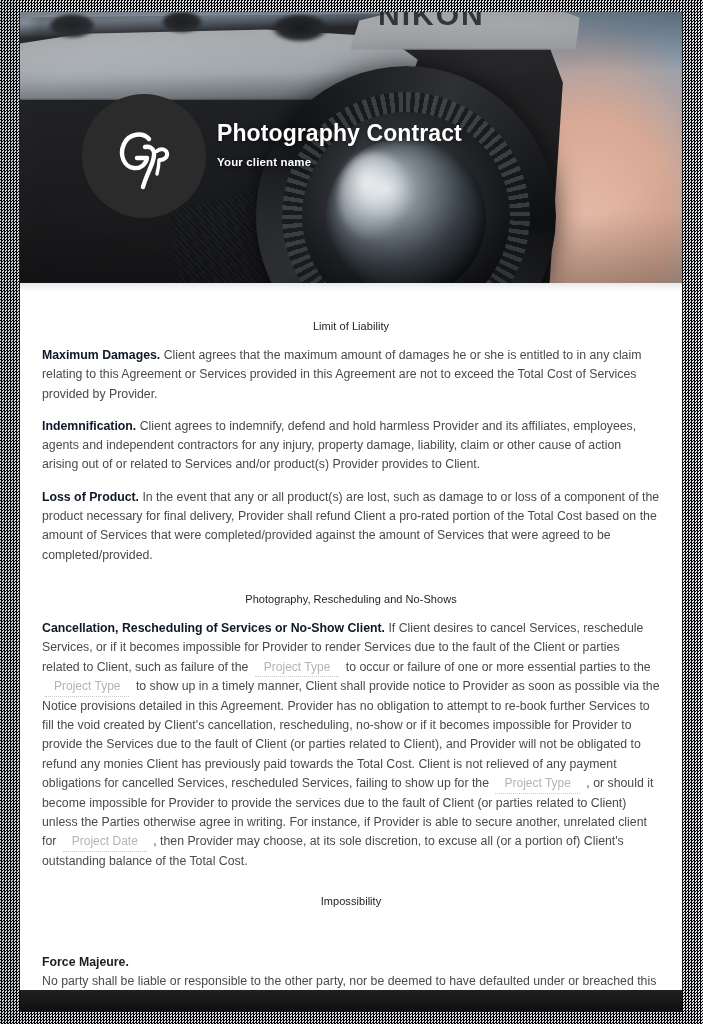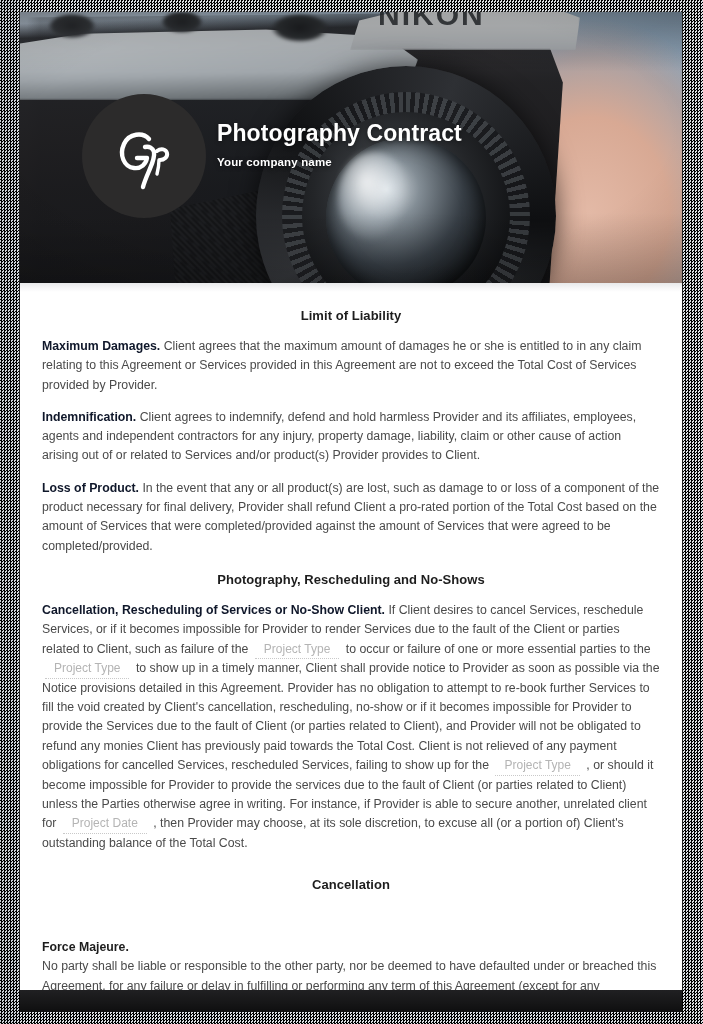--- a/index.html
+++ b/index.html
@@ -202,24 +202,24 @@
     padding: 0 22px 0 22px;
     background: #ffffff;
   }
   .hero-edge {
     height: 9px;
     background: linear-gradient(180deg, #e8e9ea 0%, #f6f6f7 55%, #ffffff 100%);
   }
 
   h2.section-heading {
     text-align: center;
-    font-size: 13px;
-    font-weight: 700;
+    font-size: 11px;
+    font-weight: 400;
     color: #1d1d1d;
-    margin: 16px 0 14px 0;
+    margin: 28px 0 14px 0;
     letter-spacing: .05px;
   }
   p.para {
     font-size: 12.3px;
     line-height: 1.57;
     color: #4a4a4a;
     margin: 0 0 13px 0;
     text-align: left;
   }
   p.para.tight { margin-bottom: 0; margin-top: 46px; }
@@ -283,21 +283,21 @@
             <path d="M44 22 C38 15, 24 16, 19 27 C14 38, 19 50, 29 51 C36 52, 41 47, 42 41 L32 41" stroke-width="4.4"></path>
             <path d="M40 30 C44 29, 48 31, 49 35 C50 41, 47 47, 44 54 C41 61, 39 66, 38 70" stroke-width="4.4"></path>
             <path d="M52 34 C56 31, 61 32, 62 36 C63 40, 59 43, 55 43" stroke-width="4"></path>
             <path d="M54 43 C54 48, 53 53, 52 57" stroke-width="3.4"></path>
           </g>
         </svg>
       </div>
 
       <div id="hero-text">
         <h1 id="doc-title">Photography Contract</h1>
-        <p id="company-name">Your company name</p>
+        <p id="company-name">Your client name</p>
       </div>
     </div>
   </div>
 
   <div class="hero-edge"></div>
 
   <div id="doc-body">
 
     <h2 class="section-heading">Limit of Liability</h2>
 
@@ -312,21 +312,21 @@
     <p class="para">
       <span class="lead">Loss of Product.</span><span> In the event that any or all product(s) are lost, such as damage to or loss of a component of the product necessary for final delivery, Provider shall refund Client a pro-rated portion of the Total Cost based on the amount of Services that were completed/provided against the amount of Services that were agreed to be completed/provided.</span>
     </p>
 
     <h2 class="section-heading">Photography, Rescheduling and No-Shows</h2>
 
     <p class="para">
       <span class="lead">Cancellation, Rescheduling of Services or No-Show Client.</span><span> If Client desires to cancel Services, reschedule Services, or if it becomes impossible for Provider to render Services due to the fault of the Client or parties related to Client, such as failure of the </span><span class="field">Project Type</span><span> to occur or failure of one or more essential parties to the </span><span class="field">Project Type</span><span> to show up in a timely manner, Client shall  provide notice to Provider as soon as possible via the Notice provisions detailed in this Agreement. Provider has no obligation to attempt to re-book further Services to fill the void created by Client's cancellation, rescheduling, no-show or if it becomes impossible for Provider to provide the Services due to the fault of Client (or parties related to Client), and Provider will not be obligated to refund any monies Client has previously paid towards the Total Cost.  Client is not relieved of any payment obligations for cancelled Services, rescheduled Services, failing to show up for the </span><span class="field">Project Type</span><span> , or should it become impossible for Provider  to provide the services due to the fault of Client (or parties related to Client) unless the Parties otherwise agree in writing.   For instance, if Provider is able to secure another, unrelated client for </span><span class="field">Project Date</span><span> , then Provider may choose, at its sole discretion, to excuse all (or a portion of) Client's outstanding balance of the Total Cost.</span>
     </p>
 
-    <h2 class="section-heading" style="margin-top:24px;">Cancellation</h2>
+    <h2 class="section-heading" style="margin-top:24px;">Impossibility</h2>
 
     <p class="para tight">
       <span class="lead-block">Force Majeure.</span><span>No party shall be liable or responsible to the other party, nor be deemed to have defaulted under or breached this Agreement, for any failure or delay in fulfilling or performing any term of this Agreement (except for any obligations to make payments to the other party hereunder), when and to the extent such failure or delay is caused by or results from acts beyond the impacted party’s (“Impacted Party”) control,</span>
     </p>
 
   </div>
 </div>
 
 <div id="bottom-band"></div>
 

